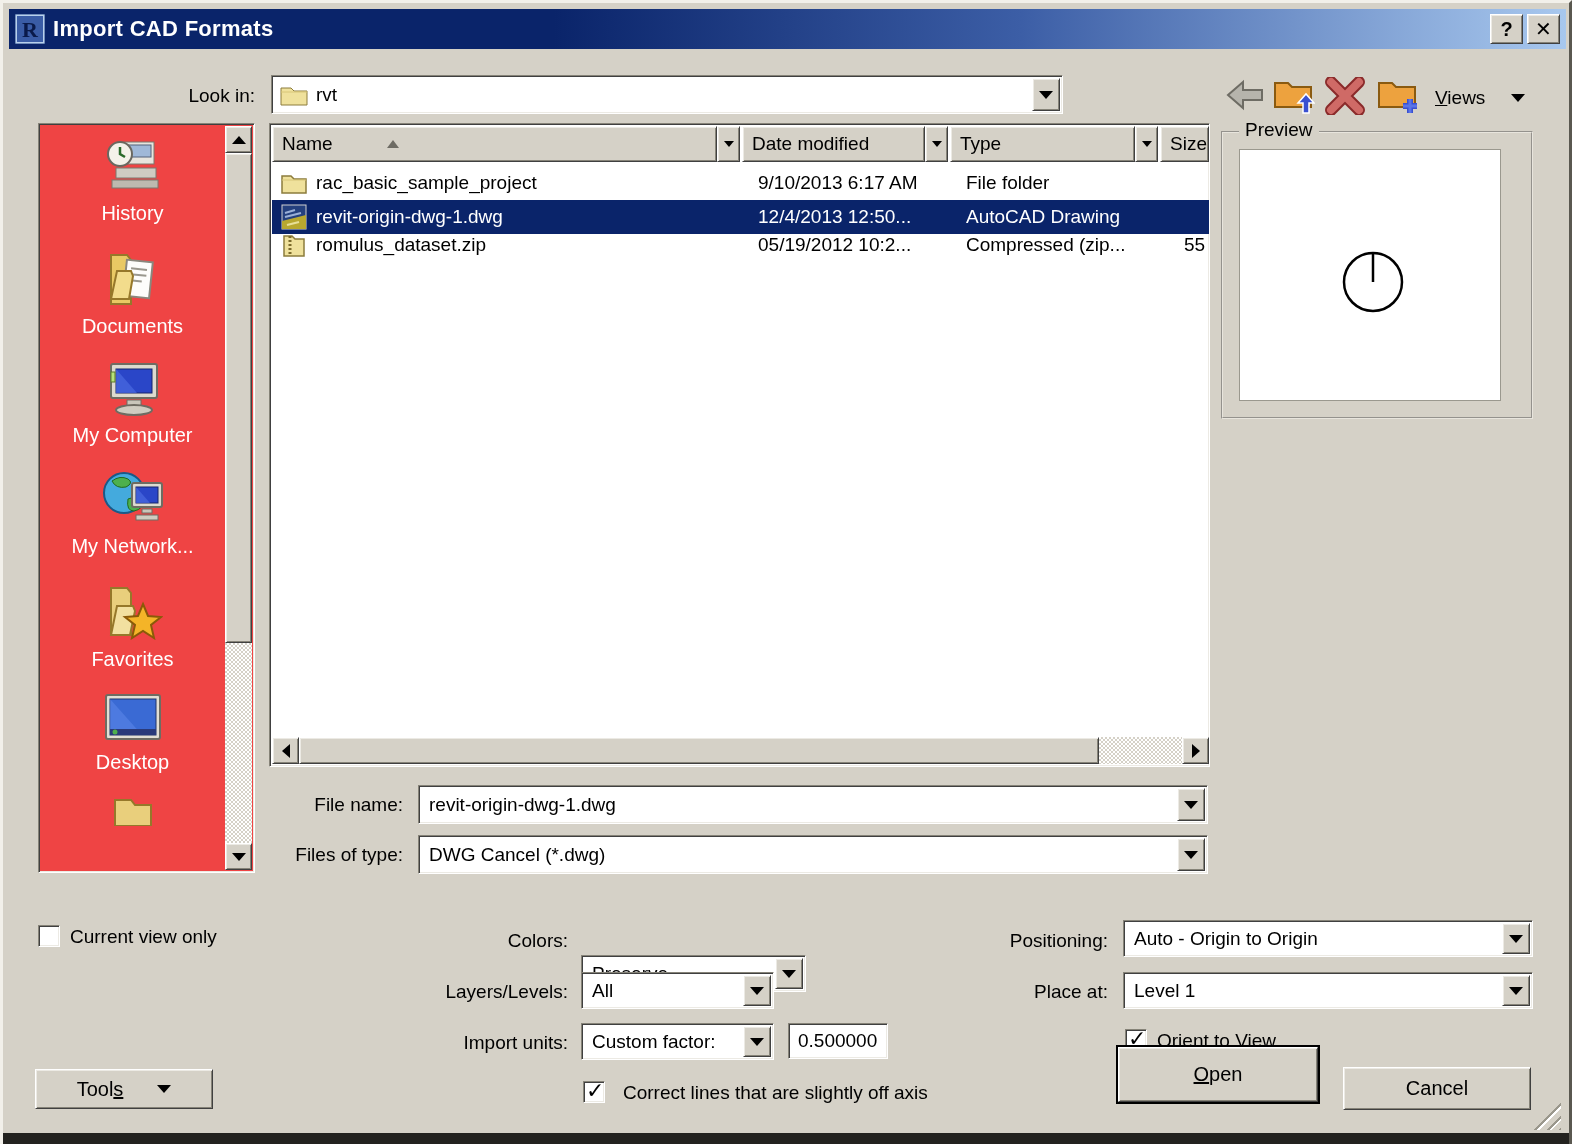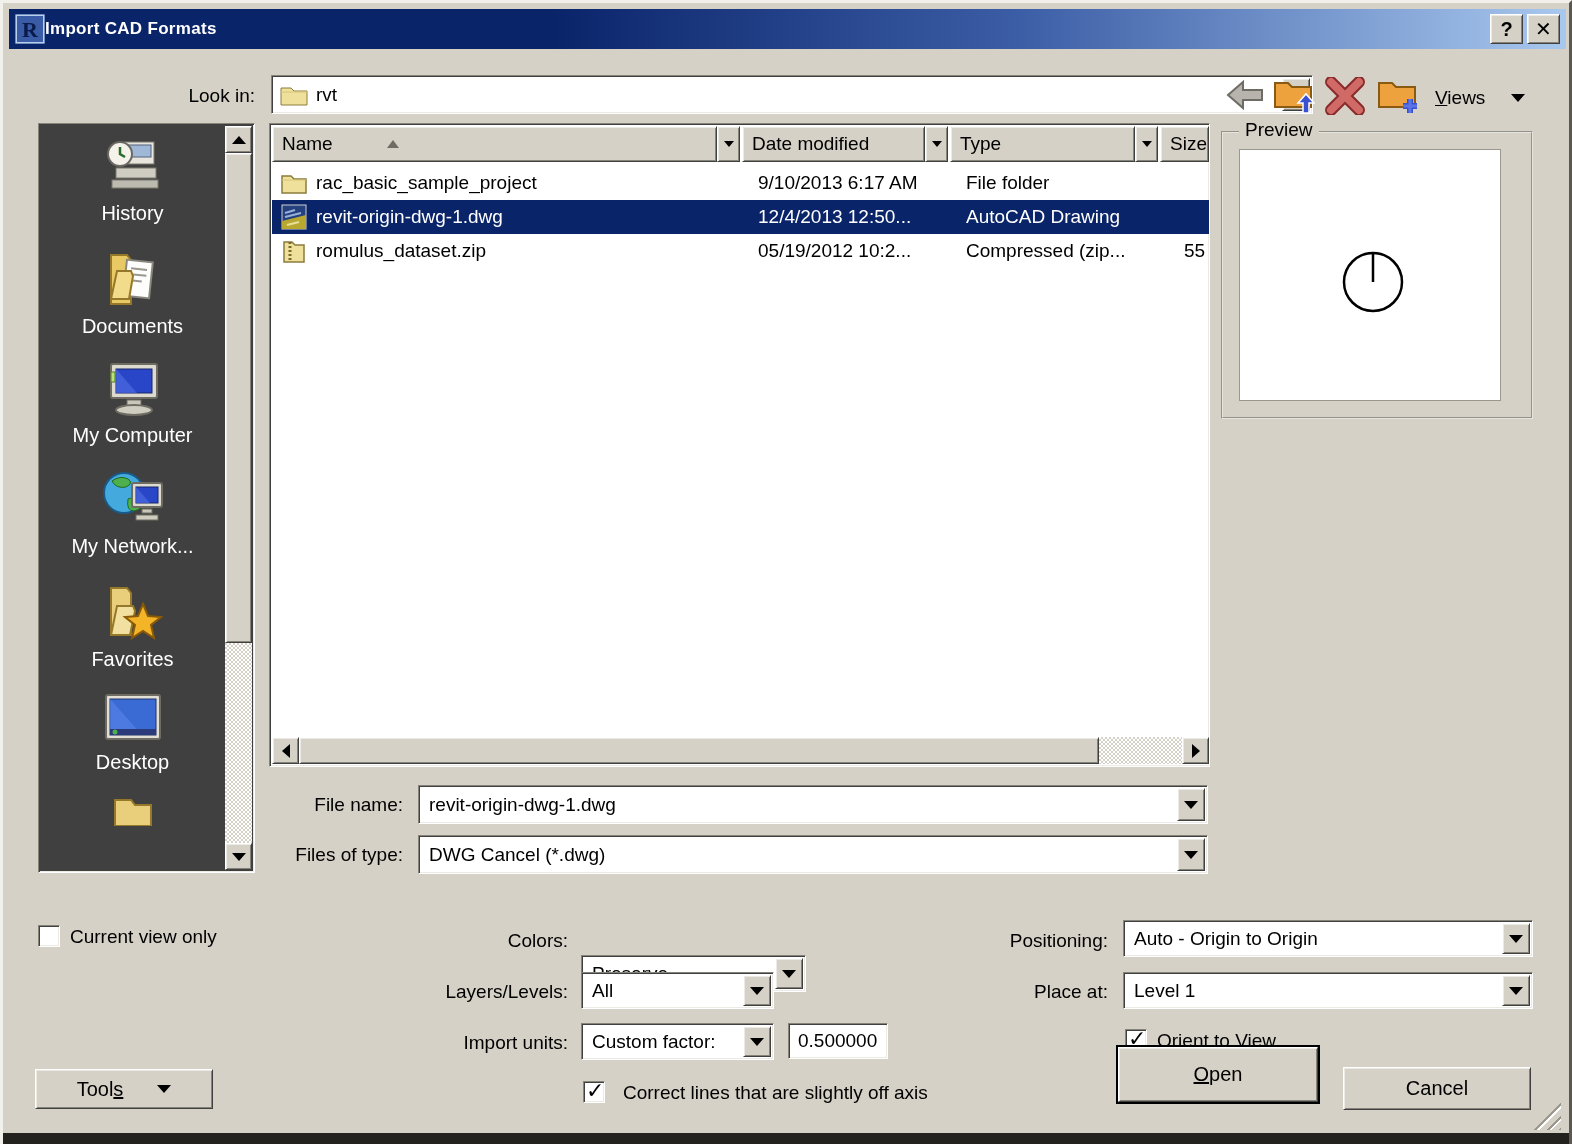--- a/index.html
+++ b/index.html
@@ -20,36 +20,36 @@
     box-shadow:inset 1px 1px 0 #404040, inset -1px -1px 0 #eceae4;}
   .field{background:#ffffff;}
   .abs{position:absolute;}
   .lbl{position:absolute;white-space:nowrap;}
   .r{text-align:right;}
   .mn{text-decoration:underline;}
   
   .titlebar{position:absolute;left:6px;top:6px;width:1557px;height:40px;
     background:linear-gradient(90deg,#0a246a 0%,#0a246a 35%,#3c5ea6 65%,#a8c8ee 100%);
     display:flex;align-items:center;padding:0 6px;color:#fff;}
-  .titlebar .ttl{font-weight:bold;font-size:17px;letter-spacing:.3px;}
+  .titlebar .ttl{font-weight:bold;font-size:22px;margin-left:8px;letter-spacing:.3px;}
   .cap-btn{width:33px;height:30px;display:flex;align-items:center;justify-content:center;
     font-weight:bold;font-size:20px;color:#000;cursor:default;}
   .cap-btn+.cap-btn{margin-left:4px;}
   .cap-sp{flex:1;}
   
   .combo{position:absolute;background:#fff;}
   .combo .val{position:absolute;left:10px;top:0;bottom:0;display:flex;align-items:center;white-space:nowrap;overflow:hidden;right:34px;}
   .dd{position:absolute;right:2px;top:2px;bottom:2px;width:28px;display:flex;align-items:center;justify-content:center;}
   .tri-d{width:0;height:0;border-left:7px solid transparent;border-right:7px solid transparent;border-top:8px solid #000;}
   .tri-u{width:0;height:0;border-left:7px solid transparent;border-right:7px solid transparent;border-bottom:8px solid #000;}
   .tri-l{width:0;height:0;border-top:7px solid transparent;border-bottom:7px solid transparent;border-right:8px solid #000;}
   .tri-r{width:0;height:0;border-top:7px solid transparent;border-bottom:7px solid transparent;border-left:8px solid #000;}
   .tri-sort{width:0;height:0;border-left:6px solid transparent;border-right:6px solid transparent;border-bottom:8px solid #6e6c64;margin-left:14px;}
   
-  .sidebar{position:absolute;left:35px;top:120px;width:217px;height:750px;background:#404040;overflow:hidden;}
+  .sidebar{position:absolute;left:35px;top:120px;width:217px;height:750px;background:#ef4444;overflow:hidden;}
   .side-items{position:absolute;left:0;top:6px;width:187px;display:flex;flex-direction:column;align-items:center;}
   .side-item{display:flex;flex-direction:column;align-items:center;width:100%;padding:8px 0 14px;cursor:default;}
   .side-item .cap{color:#fff;margin-top:8px;font-size:20px;white-space:nowrap;}
   .vsb{position:absolute;right:2px;top:2px;bottom:2px;width:27px;}
   .sb-btn{position:absolute;left:0;width:27px;height:27px;display:flex;align-items:center;justify-content:center;}
   .dither{background-color:#fff;
     background-image:linear-gradient(45deg,#d5d1c7 25%,transparent 25%,transparent 75%,#d5d1c7 75%),
                      linear-gradient(45deg,#d5d1c7 25%,transparent 25%,transparent 75%,#d5d1c7 75%);
     background-size:4px 4px;background-position:0 0,2px 2px;}
   
@@ -98,21 +98,21 @@
     <span class="cap-sp"></span>
     <span class="cap-btn raised">
         <span>?</span>
       </span>
     <span class="cap-btn raised">
         <span>✕</span>
       </span>
   </div>
 
   <div class="lbl r" style="left:120px;top:82px;width:132px;">Look in:</div>
-  <div class="combo sunken field" style="left:268px;top:72px;width:1042px;height:39px;">
+  <div class="combo sunken field" style="left:268px;top:72px;width:792px;height:39px;">
     <span class="abs" style="left:8px;top:7px;">
       <svg width="28" height="24" viewBox="0 0 28 24">
         <path d="M1 5 h10 l3 3 h13 v14 h-26 z" fill="#efe19c" stroke="#8c7c3c"></path>
         <path d="M1 9 h26" stroke="#d8c678" fill="none"></path>
       </svg>
     </span>
     <span class="val" style="left:44px;">rvt</span>
     <span class="dd raised">
         <span class="tri-d"></span>
       </span>
@@ -274,21 +274,21 @@
           <path d="M4 9 L14 6 M4 13 L20 9" stroke="#9ab0d8" stroke-width="2"></path>
           <path d="M6 21 L18 18" stroke="#e8e098" stroke-width="2"></path>
         </svg>
       </span>
       <span class="c-name">revit-origin-dwg-1.dwg</span>
       <span class="c-date">12/4/2013 12:50...</span>
       <span class="c-type">AutoCAD Drawing</span>
       <span class="c-size"></span>
     </div>
 
-    <div class="lrow" style="top:110px;padding-left:39px;">
+    <div class="lrow" style="top:104px;padding-left:39px;">
       <span class="fic icon-cell">
         <svg width="24" height="26" viewBox="0 0 24 26">
           <path d="M2 4 h8 l3 3 h9 v17 h-20 z" fill="#efe19c" stroke="#8c7c3c" stroke-width="1.5"></path>
           <path d="M8 4 L8 24" stroke="#7a6a2a" stroke-width="3" stroke-dasharray="2 2"></path>
         </svg>
       </span>
       <span class="c-name">romulus_dataset.zip</span>
       <span class="c-date">05/19/2012 10:2...</span>
       <span class="c-type">Compressed (zip...</span>
       <span class="c-size">55</span>

